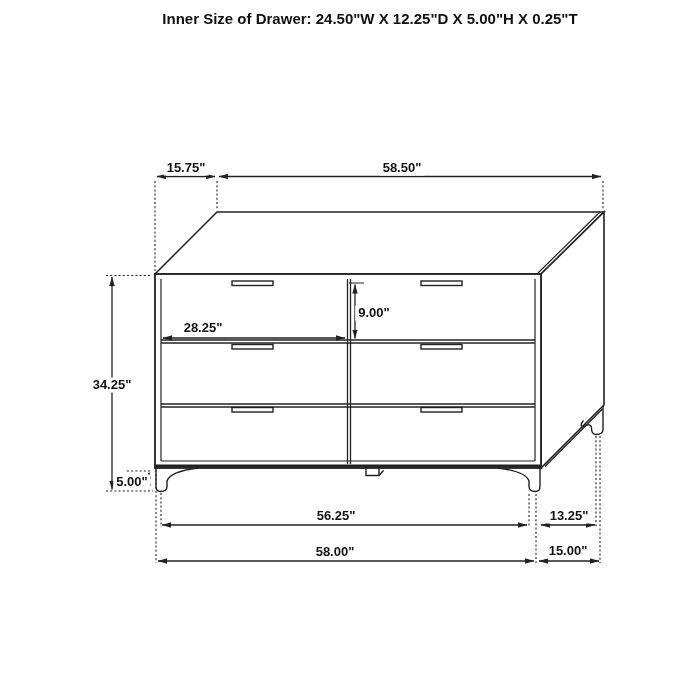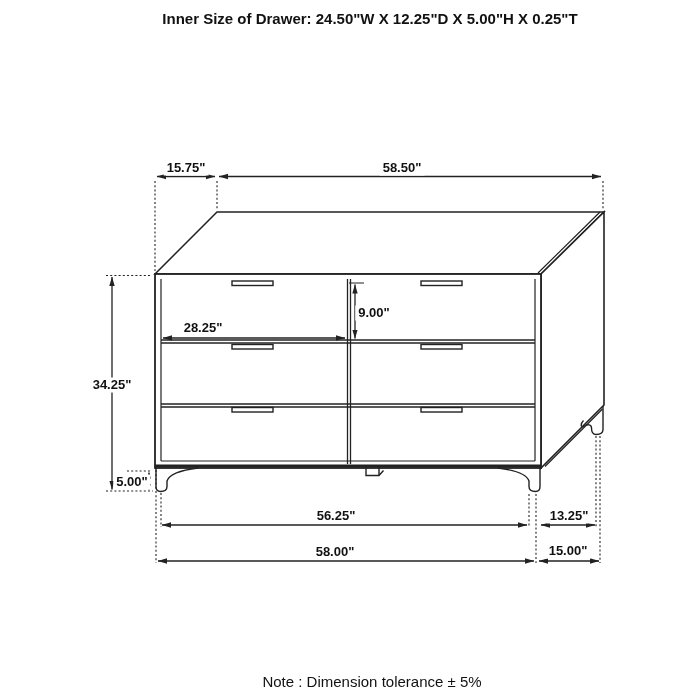--- a/index.html
+++ b/index.html
@@ -144,14 +144,13 @@
   <div class="dim-label lbl-top-width">58.50"</div>
   <div class="dim-label lbl-drawer-width">28.25"</div>
   <div class="dim-label lbl-drawer-height">9.00"</div>
   <div class="dim-label lbl-overall-height">34.25"</div>
   <div class="dim-label lbl-leg-height">5.00"</div>
   <div class="dim-label lbl-front-span">56.25"</div>
   <div class="dim-label lbl-side-span">13.25"</div>
   <div class="dim-label lbl-overall-width">58.00"</div>
   <div class="dim-label lbl-overall-depth">15.00"</div>
 
-  <div class="note-text">Note : Dimension tolerance  ± 5%</div>
 </div>
 
 </body></html>

